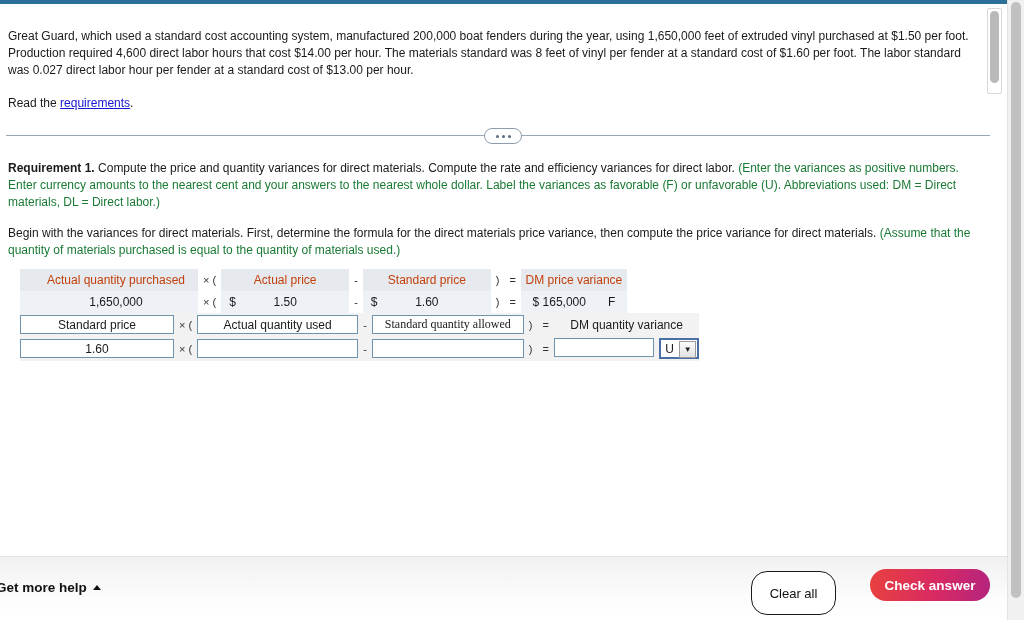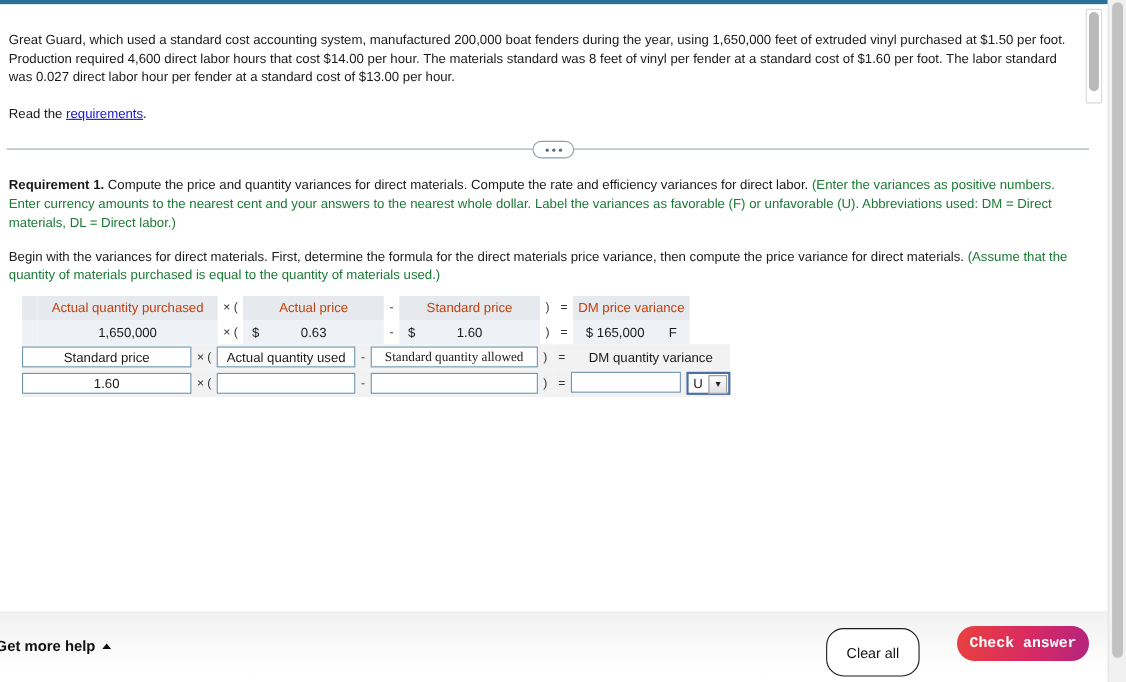--- a/index.html
+++ b/index.html
@@ -198,21 +198,21 @@
     border: 1px solid #6d93ad;
     background: #ffffff;
     font-family: "Liberation Sans", sans-serif;
     font-size: 12px;
     color: #1a1a1a;
     text-align: center;
     outline: none;
     padding: 0 2px;
   }
   .fld.w-a { width: 154px; }
-  .fld.w-b { width: 126px; }
+  .fld.w-b { width: 161px; }
   .fld.w-c { width: 152px; font-family: Liberation Serif, serif; }
   .fld.w-d { width: 100px; }
   .fld[readonly] { cursor: default; }
   .label-cell {
     text-align: center;
     padding: 0 8px;
     color: #1a1a1a;
   }
   
   .sel-wrap {
@@ -290,21 +290,21 @@
   }
   .check-answer {
     position: absolute;
     right: 18px;
     top: 12px;
     width: 120px;
     height: 32px;
     border: none;
     border-radius: 17px;
     background: linear-gradient(95deg, #e8413f 0%, #d82a63 55%, #b4247d 100%);
-    font-family: Liberation Mono, monospace;
+    font-family: Liberation Sans, sans-serif;
     font-size: 13.5px;
     font-weight: bold;
     color: #ffffff;
     cursor: pointer;
   }
 </style>
 </head>
 <body>
 
 <div class="top-bar"></div>
@@ -346,21 +346,21 @@
         <td class="cell-std">Standard price</td>
         <td class="op">)</td>
         <td class="op">=</td>
         <td class="cell-res">DM price variance</td>
       </tr>
       <tr class="vt-body">
         <td class="lead-pad-b"></td>
         <td class="cell-qty">1,650,000</td>
         <td class="op">× (</td>
         <td class="cell-price">
-          <span class="dollar"><span class="sym">$</span><span>0.63</span></span>
+          <span class="dollar"><span class="sym">$</span><span>1.50</span></span>
         </td>
         <td class="op">-</td>
         <td class="cell-std">
           <span class="dollar"><span class="sym">$</span><span>1.60</span></span>
         </td>
         <td class="op">)</td>
         <td class="op">=</td>
         <td class="cell-res">
           <span class="res-cell">
                 <span>$ 165,000</span>

